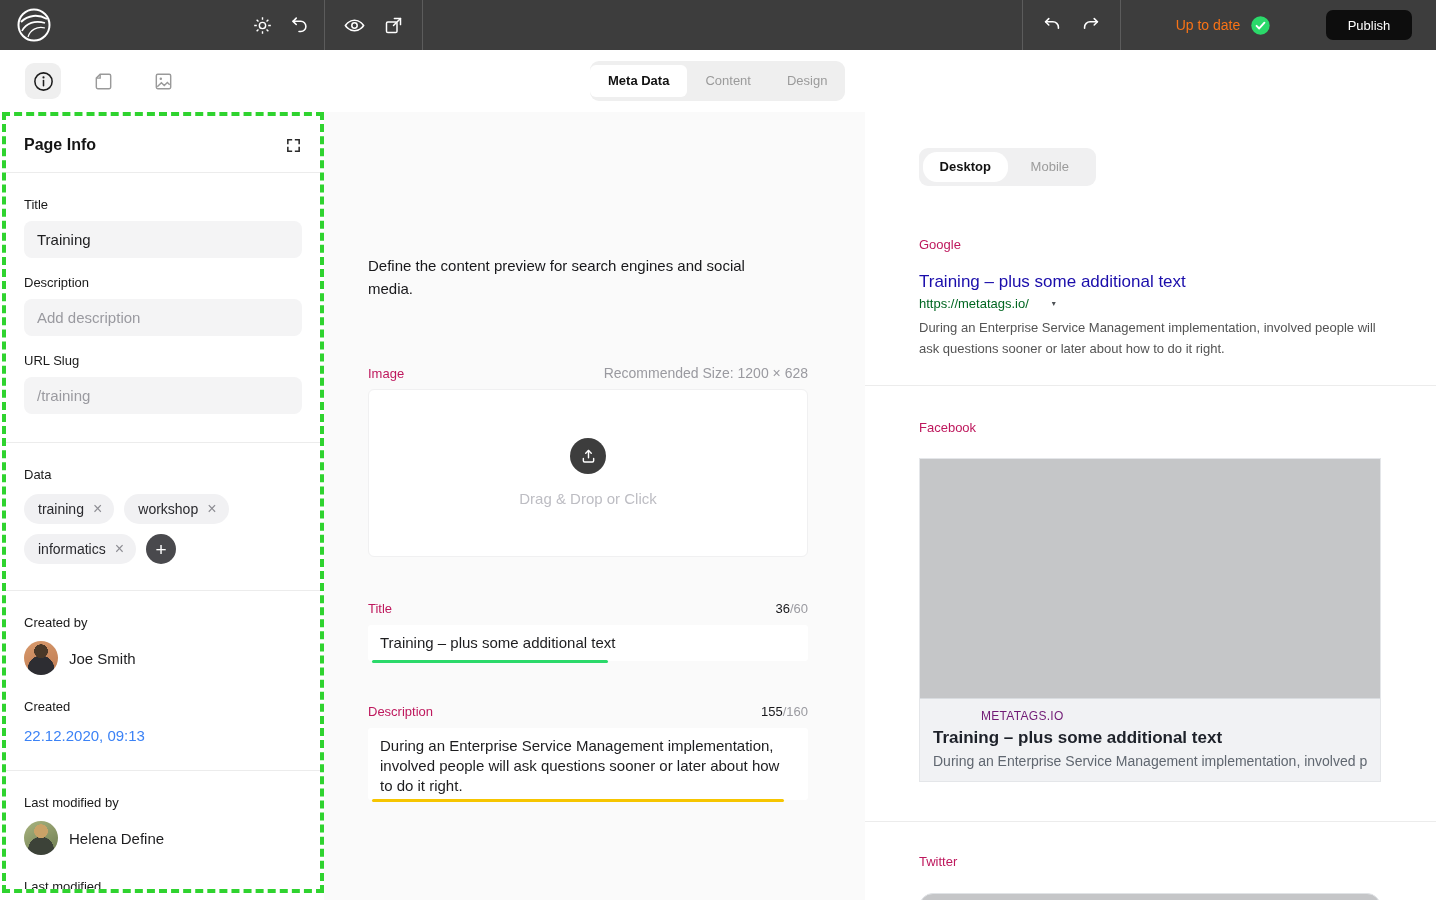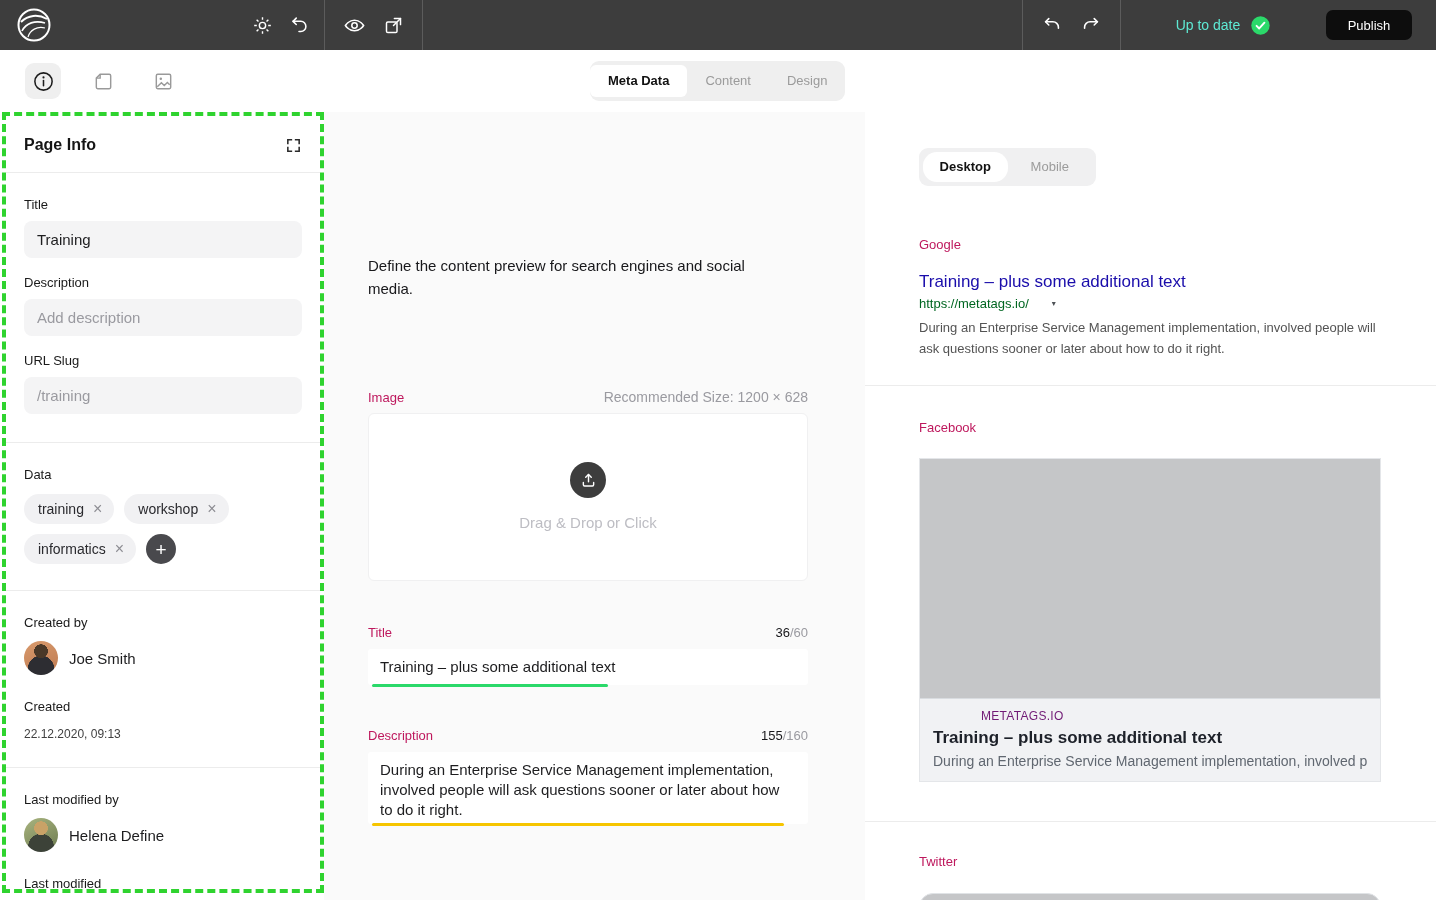--- a/index.html
+++ b/index.html
@@ -7,21 +7,21 @@
 
   
   .topbar { height:50px; background:#3d3d3d; display:flex; align-items:center; }
   .tb-sep { width:1px; height:50px; background:#5c5c5c; flex:none; }
   .logo { margin-left:16px; width:36px; height:36px; flex:none; display:grid; place-items:center; }
   .tb-spacer { width:186px; flex:none; }
   .tb-group { height:50px; display:flex; align-items:center; justify-content:space-evenly; flex:none; }
   .g1 { width:86px; } .g2 { width:97px; } .g3 { width:97px; }
   .tb-flex { flex:1; }
   .tb-status { width:205px; height:50px; display:flex; align-items:center; justify-content:center; gap:10px; flex:none; }
-  .status-text { color:#5eead4; font-size:14px; }
+  .status-text { color:#f97316; font-size:14px; }
   .publish-btn { width:86px; height:30px; margin-right:24px; background:#0d0d0d; color:#fff; font-size:13px; border:none; border-radius:7px; flex:none; cursor:pointer; }
   .tb-icon { display:grid; place-items:center; }
 
   
   .subbar { height:62px; background:#fff; position:relative; display:flex; align-items:center; gap:24px; padding-left:25px; }
   .tool { width:36px; height:36px; display:grid; place-items:center; border-radius:9px; }
   .tool.selected { background:#efefef; }
   .tabs { position:absolute; left:590px; top:11px; height:40px; background:#efefef; border-radius:9px; padding:0; display:flex; align-items:center; }
   .tab { padding:0 18px; height:32px; line-height:32px; font-size:13px; color:#9b9b9b; border-radius:6px; cursor:pointer; }
   .tab.active { background:#fff; color:#121212; font-weight:bold; }
@@ -48,27 +48,27 @@
   .avatar { width:34px; height:34px; border-radius:50%; flex:none; }
   .avatar.joe { background:
       radial-gradient(circle at 50% 30%, #4a3828 0 23%, transparent 24%),
       radial-gradient(circle at 50% 82%, #2d2d32 0 40%, transparent 41%),
       linear-gradient(160deg,#d99a6c,#bd7a52); }
   .avatar.helena { background:
       radial-gradient(circle at 50% 30%, #c9a267 0 23%, transparent 24%),
       radial-gradient(circle at 50% 84%, #3c4238 0 38%, transparent 39%),
       linear-gradient(150deg,#a9b47f,#6b7a4f); }
   .person-name { font-size:15px; color:#1d1d1f; }
-  .meta-value { font-size:12px; color:#404040; margin-top:13px; }
+  .meta-value { font-size:15px; color:#3b82f6; margin-top:13px; }
 
   
   .middle { width:541px; height:788px; background:#fafafa; padding:142px 57px 0 44px; flex:none; }
   .intro { font-size:15px; line-height:1.55; color:#18181b; max-width:404px; }
   .row-between { display:flex; justify-content:space-between; align-items:baseline; }
-  .img-row { margin-top:88px;gap:8px; }
+  .img-row { margin-top:64px;gap:8px; }
   .small-label { font-size:13px; color:#be185d; }
   .rec-size { font-size:14px; color:#9a9aa0; }
   .dropzone { margin-top:8px; height:168px; background:#fff; border:1px solid #f0f0f1; border-radius:6px; display:flex; flex-direction:column; align-items:center; justify-content:center; gap:16px; cursor:pointer; }
   .upload-circle { width:36px; height:36px; border-radius:50%; background:#3d3d3d; display:grid; place-items:center; }
   .drop-text { font-size:15px; color:#bdbdc3; }
   .cnt-row { margin-top:44px; }
   .counter { font-size:13px; color:#9a9aa0; }
   .counter .strong { color:#18181b; }
   .editor-wrap { position:relative; margin-top:9px; }
   .editor-input { width:100%; height:36px; background:#fff; border:none; border-radius:3px; padding:0 12px; font-size:15px; color:#1d1d1f; outline:none; }

